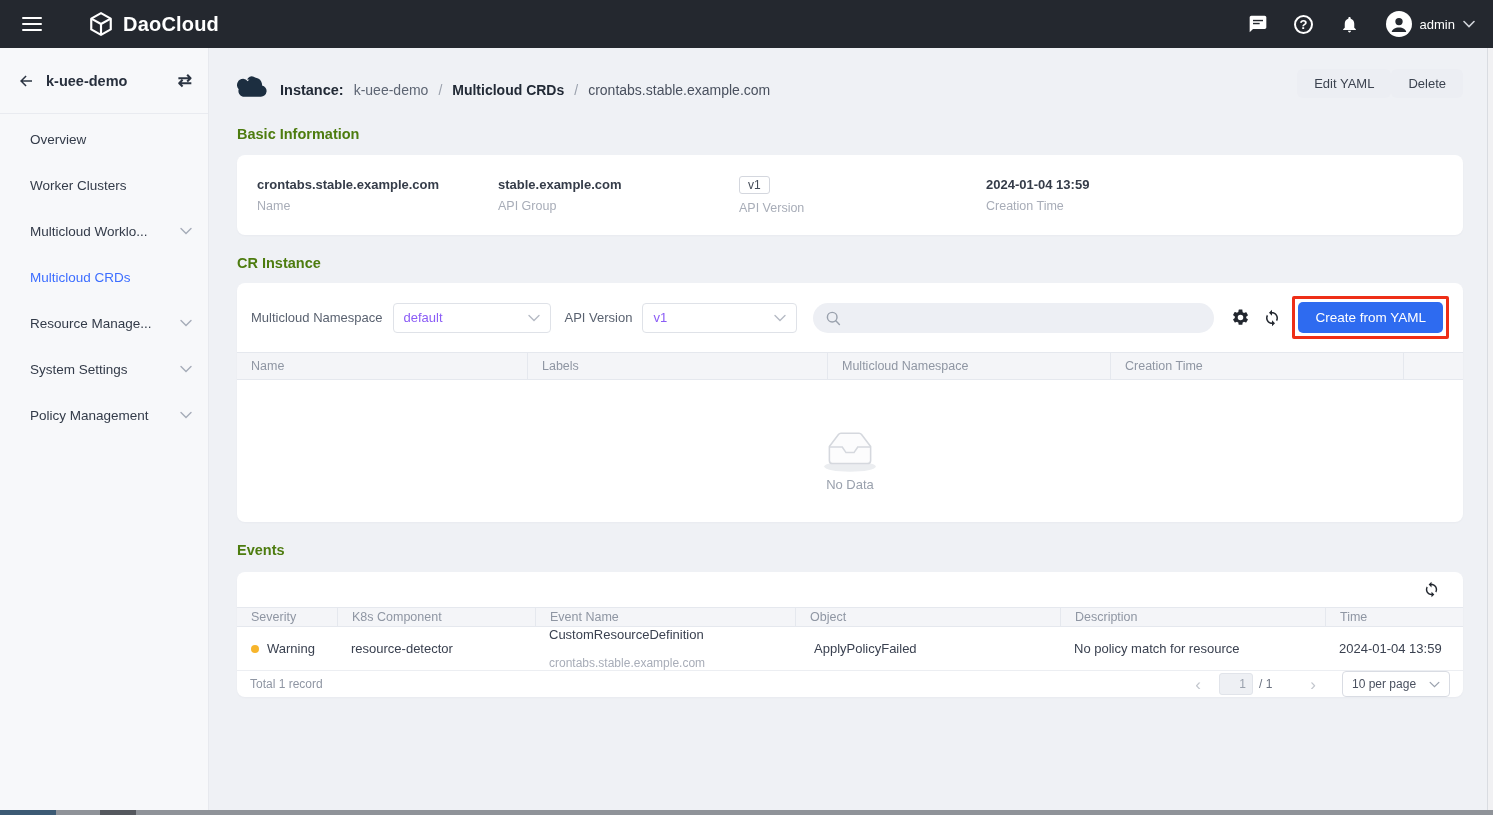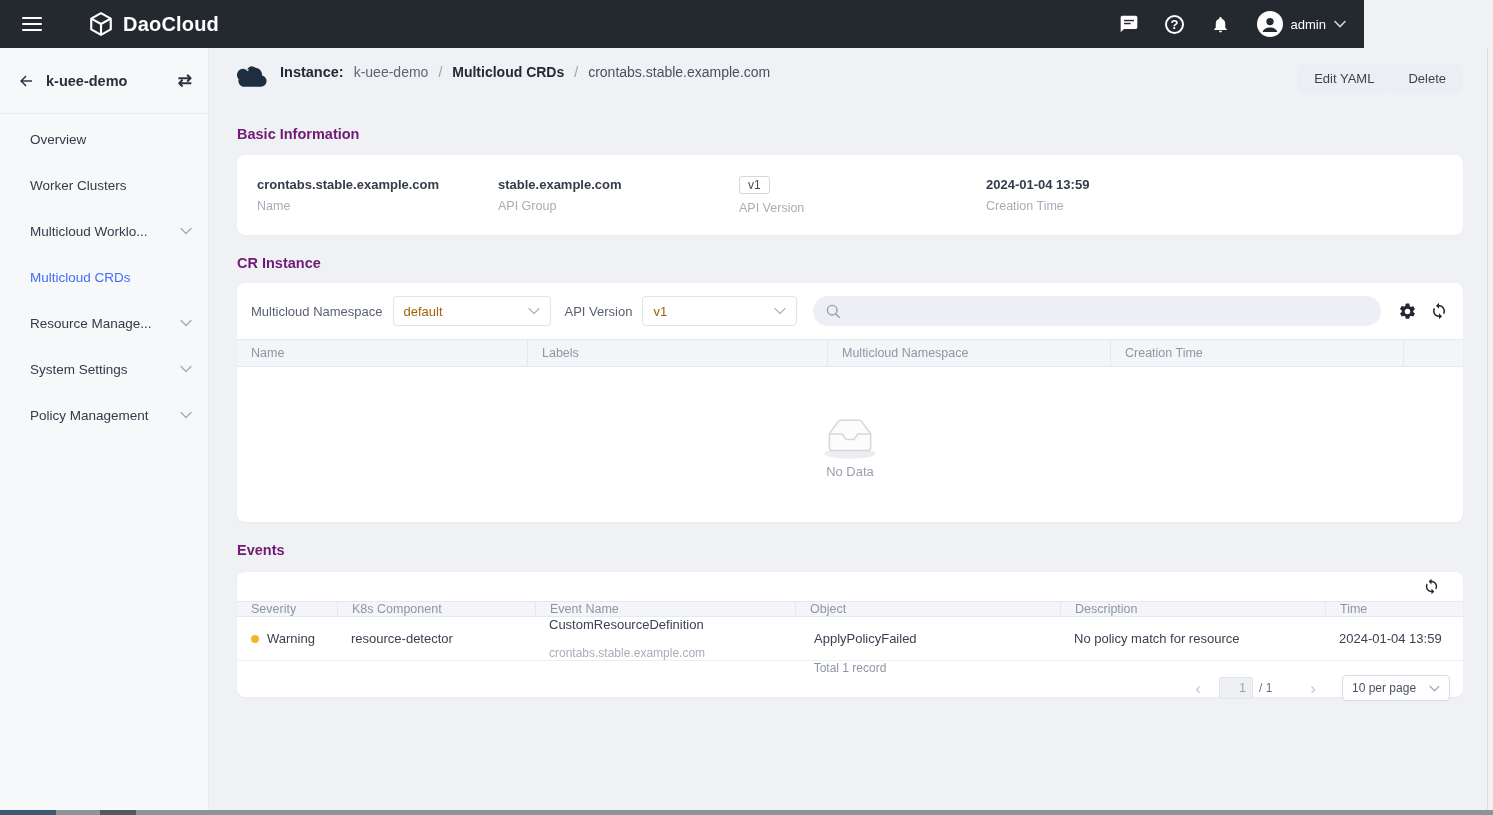--- a/index.html
+++ b/index.html
@@ -1,20 +1,20 @@
 <!DOCTYPE html>
 <html><head>
 <meta charset="utf-8">
 <style>
   * { margin:0; padding:0; box-sizing:border-box; }
   html,body { width:1493px; height:815px; overflow:hidden; }
   body { font-family:"Liberation Sans", sans-serif; background:#eff1f5; position:relative; color:#3d4451; }
 
   
-  .app-header { position:absolute; left:0; top:0; width:1364px; height:48px; background:#24282f;
+  .app-header { position:absolute; left:0; top:0; width:1493px; height:48px; background:#24282f;
     display:flex; align-items:center; padding:0 18px; z-index:30; }
   .hamburger { width:20px; height:14px; display:flex; flex-direction:column; justify-content:space-between; cursor:pointer; margin-left:4px; }
   .hamburger span { display:block; height:2px; background:#fff; border-radius:1px; }
   .brand { display:flex; align-items:center; gap:9px; margin-left:46px; }
   .brand-name { color:#fff; font-size:20px; font-weight:700; letter-spacing:.2px; }
   .header-right { margin-left:auto; display:flex; align-items:center; gap:26px; }
   .hicon { width:20px; height:20px; display:flex; align-items:center; justify-content:center; cursor:pointer; }
   .help-badge { width:19px; height:19px; border:2px solid #fff; border-radius:50%; color:#fff; font-size:13px;
     font-weight:700; display:flex; align-items:center; justify-content:center; }
   .user-chip { display:flex; align-items:center; gap:8px; cursor:pointer; }
@@ -29,53 +29,53 @@
   .side-menu { padding-top:2px; }
   .side-item { height:46px; display:flex; align-items:center; padding:0 16px 0 30px; font-size:13.5px; color:#333b49; cursor:pointer; }
   .side-item .chev { margin-left:auto; }
   .side-item.active { color:#3d6eff; }
 
   
   .main { position:absolute; left:210px; top:48px; width:1277px; height:767px; background:#eff1f5; }
   .main-inner { position:absolute; left:27px; top:0; width:1226px; }
   .right-strip { position:absolute; left:1487px; top:48px; width:6px; height:767px; background:#f1f1f3; border-left:1px solid #d9dce1; }
 
-  .crumb-row { margin-top:16px; height:34px; display:flex; align-items:flex-start; }
+  .crumb-row { margin-top:16px; height:34px; display:flex; align-items:flex-end; }
   .crumb { display:flex; align-items:center; gap:10px; font-size:14px; }
   .crumb-prefix { font-weight:700; color:#222a36; font-size:14.5px; margin-left:12px; }
   .crumb-item { color:#5d6573; cursor:pointer; }
   .crumb-sep { color:#9aa1ad; }
   .crumb-strong { font-weight:700; color:#222a36; }
   .crumb-current { color:#49505e; }
   .crumb-actions { margin-left:auto; display:flex; }
   .btn-gray { background:#eceef3; border:none; border-radius:6px; height:29px; padding:0 17px; font-size:13px;
     color:#3c4350; font-family:inherit; cursor:pointer; }
 
-  .section-title { font-size:14.5px; font-weight:700; color:#701a75; }
+  .section-title { font-size:14.5px; font-weight:700; color:#4d7c0f; }
   .t-basic { margin-top:28px; }
   .t-cr    { margin-top:20px; }
   .t-events{ margin-top:20px; }
 
   .card { background:#fff; border-radius:8px; box-shadow:0 1px 2px rgba(30,40,60,.03); }
 
   
   .basic-card { margin-top:13px; height:80px; display:flex; align-items:center; padding-left:20px; }
   .bi-field { display:flex; flex-direction:column; gap:7px; }
   .bi-0{width:241px;} .bi-1{width:249px;} .bi-2{width:241px;} .bi-3{width:247px;} .bi-4{width:220px;}
   .bi-value { font-size:13px; color:#353c49; font-weight:600; }
   .bi-label { font-size:12.5px; color:#a8adb8; }
   .badge { display:inline-block; border:1px solid #d4d7de; border-radius:3px; padding:1px 8px; font-size:12px;
     color:#454c59; background:#fff; font-weight:400; width:fit-content; }
 
   
   .cr-card { margin-top:12px; height:239px; }
   .filter-row { display:flex; align-items:center; padding:13px 14px 0 14px; }
   .f-label { font-size:13px; color:#5a6270; white-space:nowrap; }
   .select-box { height:30px; border:1px solid #dfe2e8; border-radius:4px; background:#fff; display:flex; align-items:center;
-    padding:0 10px; font-size:13px; color:#a16207; cursor:pointer; }
+    padding:0 10px; font-size:13px; color:#8b5cf6; cursor:pointer; }
   .sel-ns { width:158px; margin-left:10px; }
   .sel-api { width:155px; margin-left:10px; }
   .f-label2 { margin-left:14px; }
   .select-box .chev { margin-left:auto; }
   .search-pill { flex:1; height:30px; margin-left:16px; margin-right:14px; background:#edeff4; border-radius:15px;
     display:flex; align-items:center; padding:0 12px; min-width:200px; }
   .search-input { border:none; background:transparent; outline:none; flex:1; font-size:13px; font-family:inherit; color:#3a4150; margin-left:8px; }
   .tool-icon { width:20px; height:20px; display:flex; align-items:center; justify-content:center; cursor:pointer; }
   .gear-i { margin-left:2px; }
   .sync-i { margin-left:12px; }
@@ -96,21 +96,21 @@
   
   .events-card { margin-top:14px; height:125px; display:flex; flex-direction:column; }
   .ev-toolbar { height:52px; display:flex; align-items:center; justify-content:flex-end; padding-right:22px; }
   .ev-c0{width:100px;} .ev-c1{width:198px;} .ev-c2{width:265px;} .ev-c3{width:260px;} .ev-c4{width:265px;} .ev-c5{flex:1;}
   .ev-row { display:flex; align-items:center; height:48px; border-bottom:1px solid #eceef2; font-size:13px; color:#3a4150; }
   .td { padding-left:14px; display:flex; align-items:center; }
   .sev-dot { width:8px; height:8px; border-radius:50%; background:#f7b52c; margin-right:8px; flex:0 0 auto; }
   .obj-cell { flex-direction:column; align-items:flex-start; justify-content:center; gap:14px; }
   .obj-sub { font-size:12px; color:#a8adb8; }
 
-  .pagination { height:36px; display:flex; align-items:center; padding:0 13px; font-size:12px; color:#8f96a3;flex-direction:column; }
+  .pagination { height:36px; display:flex; align-items:center; padding:0 13px; font-size:12px; color:#8f96a3; }
   .pg-right { margin-left:auto; display:flex; align-items:center; }
   .pg-chev { font-size:17px; color:#c2c6cd; cursor:pointer; line-height:1; padding:0 4px; }
   .pg-input { width:34px; height:22px; background:#eef0f4; border:1px solid #e1e4ea; border-radius:3px; text-align:right;
     padding-right:6px; font-size:12px; color:#9aa1ad; font-family:inherit; margin:0 6px 0 14px; }
   .pg-total-pages { color:#6b7280; }
   .pg-next { margin-left:34px; }
   .per-page { margin-left:22px; width:108px; height:26px; border:1px solid #d9dce3; border-radius:4px; background:#fff;
     display:flex; align-items:center; padding:0 9px; font-size:12px; color:#4a5160; cursor:pointer; }
   .per-page .chev { margin-left:auto; }
 
@@ -304,20 +304,23 @@
         <span class="tool-icon gear-i">
           <svg width="19" height="19" viewBox="0 0 24 24">
               <path fill="#22272f" d="M19.14 12.94c.04-.31.06-.62.06-.94s-.02-.63-.06-.94l2.03-1.58a.5.5 0 00.12-.64l-1.92-3.32a.5.5 0 00-.61-.22l-2.39.96a7.37 7.37 0 00-1.63-.94l-.36-2.54A.5.5 0 0013.89 2h-3.78a.5.5 0 00-.49.42l-.36 2.54c-.59.24-1.13.56-1.63.94l-2.39-.96a.5.5 0 00-.61.22L2.71 8.48a.5.5 0 00.12.64l2.03 1.58c-.04.31-.06.62-.06.94s.02.63.06.94l-2.03 1.58a.5.5 0 00-.12.64l1.92 3.32c.14.24.42.34.61.22l2.39-.96c.5.38 1.04.7 1.63.94l.36 2.54c.04.24.25.42.49.42h3.78c.24 0 .45-.18.49-.42l.36-2.54c.59-.24 1.13-.56 1.63-.94l2.39.96c.19.12.47.02.61-.22l1.92-3.32a.5.5 0 00-.12-.64l-2.03-1.58zM12 15.5A3.5 3.5 0 1112 8.5a3.5 3.5 0 010 7z"></path>
             </svg>
         </span>
         <span class="tool-icon sync-i">
           <svg width="18" height="18" viewBox="0 0 24 24">
               <path fill="#22272f" d="M12 4V1L8 5l4 4V6c3.31 0 6 2.69 6 6 0 1.01-.25 1.97-.7 2.8l1.46 1.46A7.93 7.93 0 0020 12c0-4.42-3.58-8-8-8zm0 14c-3.31 0-6-2.69-6-6 0-1.01.25-1.97.7-2.8L5.24 7.74A7.93 7.93 0 004 12c0 4.42 3.58 8 8 8v3l4-4-4-4v3z"></path>
             </svg>
         </span>
+        <div class="red-box">
+          <button class="btn-primary">Create from YAML</button>
+        </div>
       </div>
 
       <div class="thead cr-thead">
         <div class="th cr-c0">Name</div>
         <div class="th cr-c1">Labels</div>
         <div class="th cr-c2">Multicloud Namespace</div>
         <div class="th cr-c3">Creation Time</div>
         <div class="th cr-c4"></div>
       </div>
 

